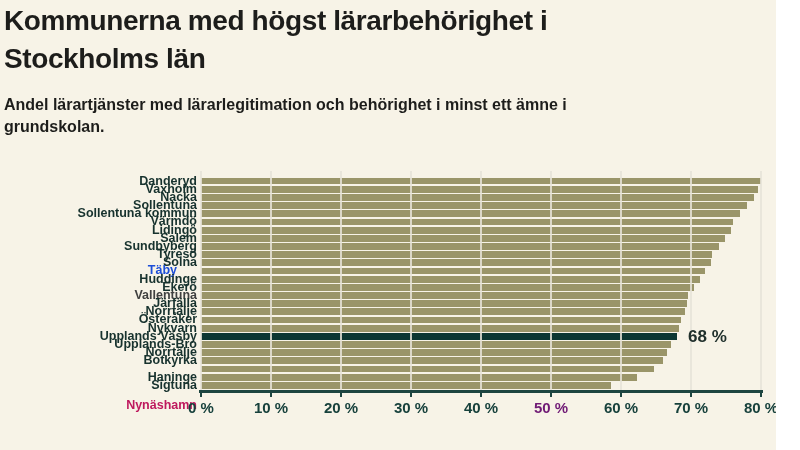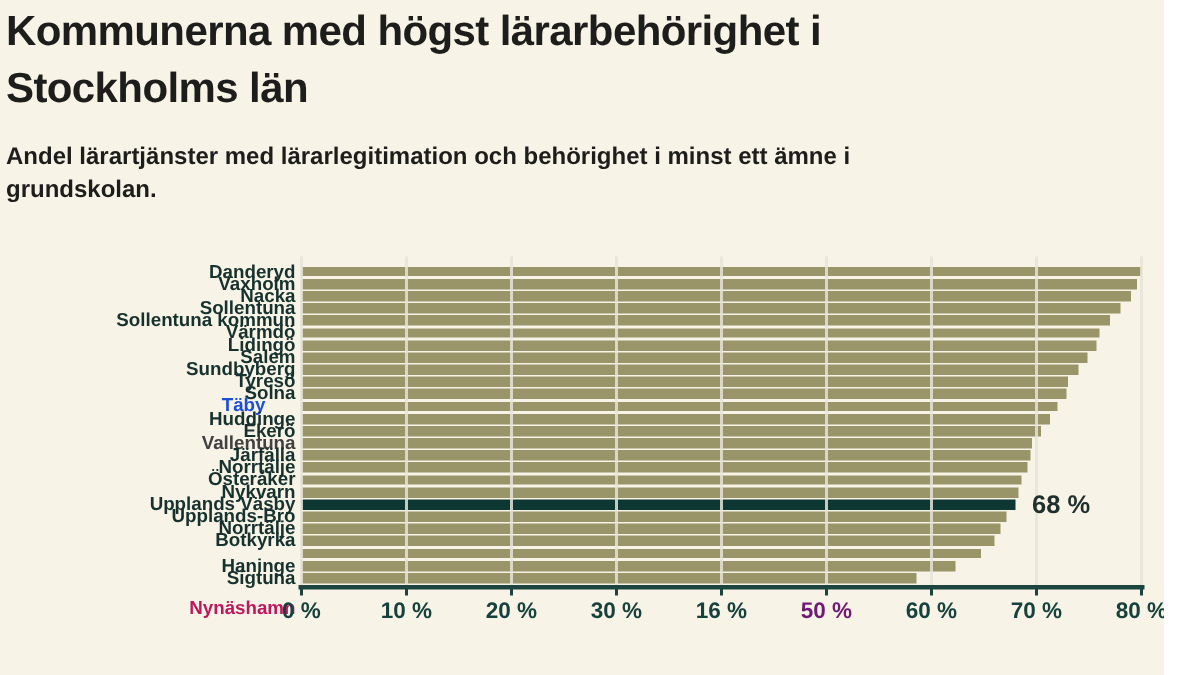--- a/index.html
+++ b/index.html
@@ -123,21 +123,21 @@
       <div class="axis-line" style="left: 199px; top: 390px; width: 564px; background: rgb(29, 69, 64);"></div>
       <div class="tick" style="left: 200px; top: 390px; background: rgb(29, 69, 64);"></div>
       <div class="tick-label" style="left: 171px; top: 399px; width: 60px; color: rgb(23, 65, 60);">0 %</div>
       <div class="tick" style="left: 270px; top: 390px; background: rgb(29, 69, 64);"></div>
       <div class="tick-label" style="left: 241px; top: 399px; width: 60px; color: rgb(23, 65, 60);">10 %</div>
       <div class="tick" style="left: 340px; top: 390px; background: rgb(29, 69, 64);"></div>
       <div class="tick-label" style="left: 311px; top: 399px; width: 60px; color: rgb(23, 65, 60);">20 %</div>
       <div class="tick" style="left: 410px; top: 390px; background: rgb(29, 69, 64);"></div>
       <div class="tick-label" style="left: 381px; top: 399px; width: 60px; color: rgb(23, 65, 60);">30 %</div>
       <div class="tick" style="left: 480px; top: 390px; background: rgb(29, 69, 64);"></div>
-      <div class="tick-label" style="left: 451px; top: 399px; width: 60px; color: rgb(23, 65, 60);">16 %</div>
+      <div class="tick-label" style="left: 451px; top: 399px; width: 60px; color: rgb(23, 65, 60);">40 %</div>
       <div class="tick" style="left: 550px; top: 390px; background: rgb(29, 69, 64);"></div>
       <div class="tick-label" style="left: 521px; top: 399px; width: 60px; color: #701a75;">50 %</div>
       <div class="tick" style="left: 620px; top: 390px; background: rgb(29, 69, 64);"></div>
       <div class="tick-label" style="left: 591px; top: 399px; width: 60px; color: rgb(23, 65, 60); text-align: center;">60 %</div>
       <div class="tick" style="left: 690px; top: 390px; background: rgb(29, 69, 64);"></div>
       <div class="tick-label" style="left: 661px; top: 399px; width: 60px; color: rgb(23, 65, 60);">70 %</div>
       <div class="tick" style="left: 760px; top: 390px; background: rgb(29, 69, 64);"></div>
       <div class="tick-label" style="left: 731px; top: 399px; width: 60px; color: rgb(23, 65, 60);">80 %</div>
       <div class="value-label" style="left: 688px; top: 327.315px; color: rgb(32, 48, 44);">68 %</div>
     </div>

